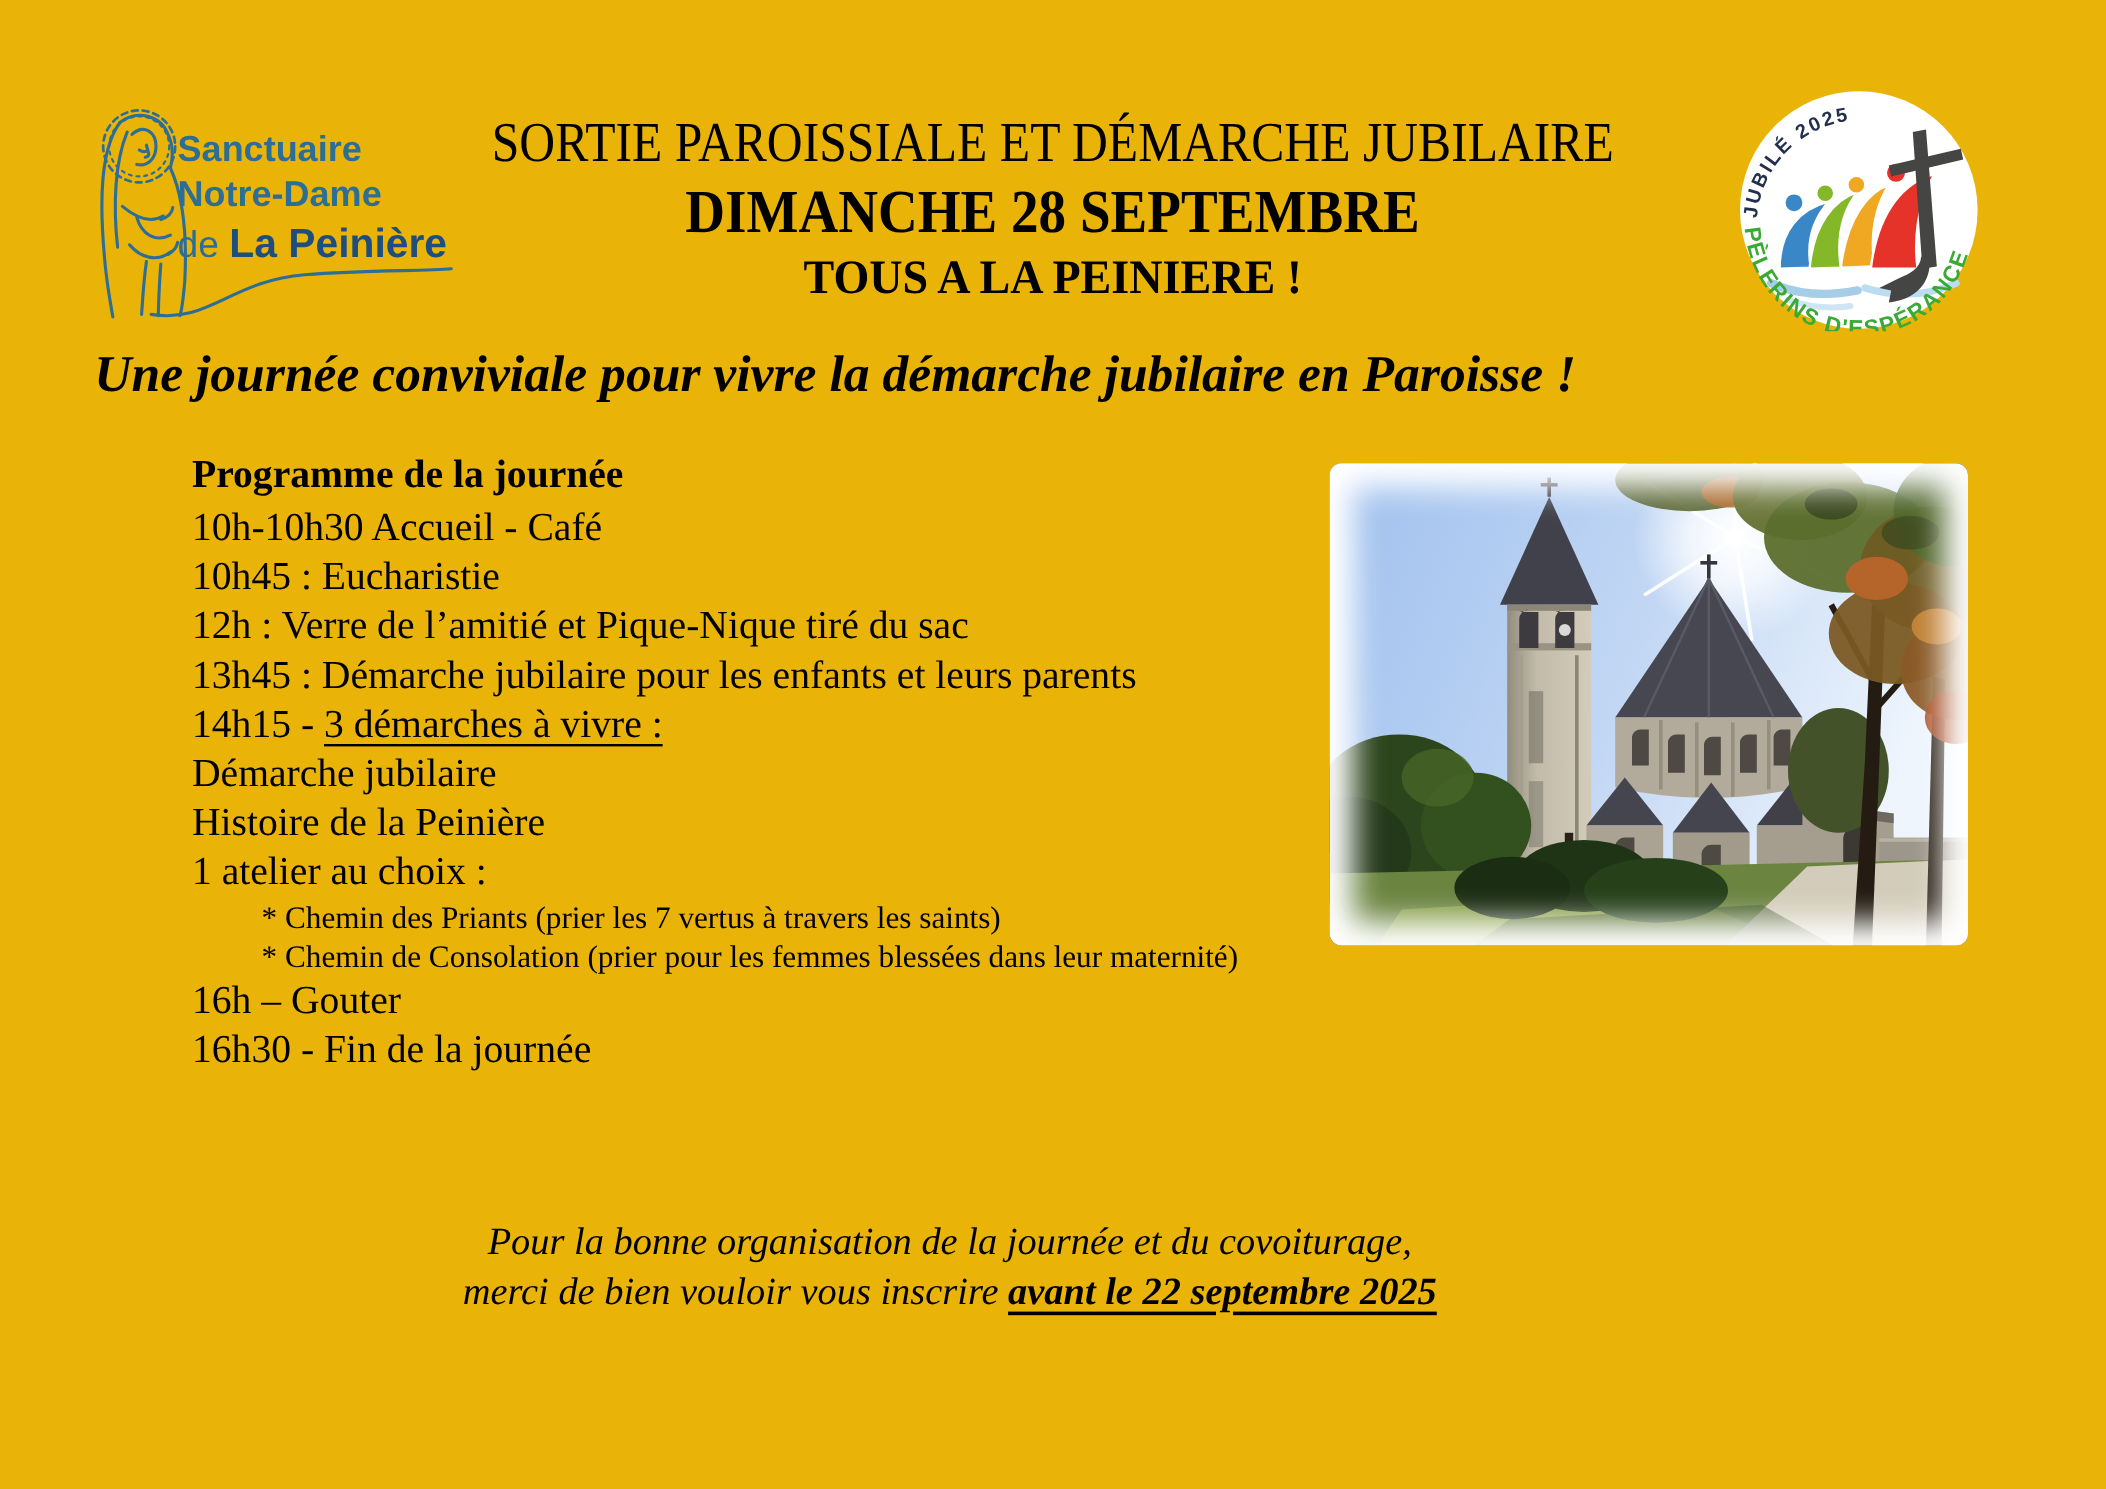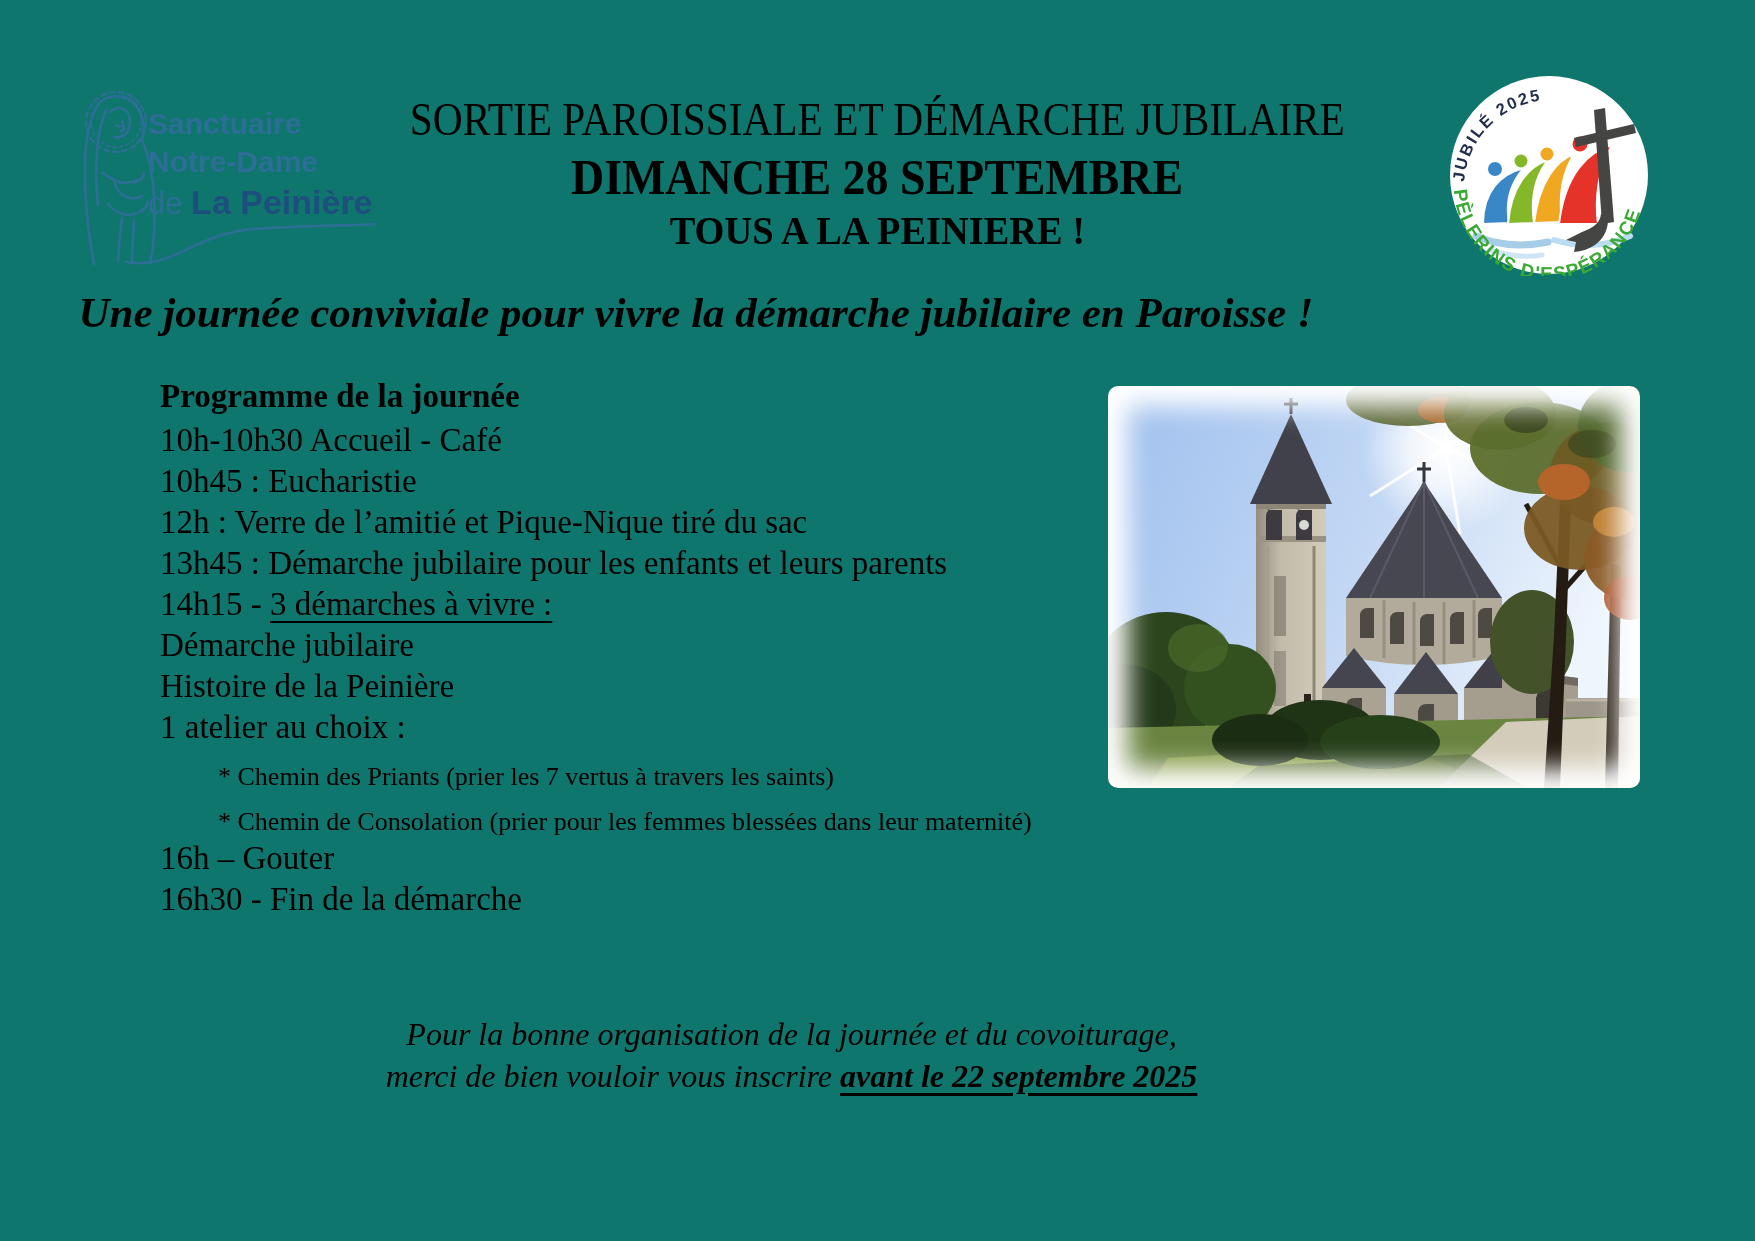--- a/index.html
+++ b/index.html
@@ -1,38 +1,38 @@
 <!DOCTYPE html>
 <html><head>
 <meta charset="utf-8">
 <style>
   html,body{margin:0;padding:0;background:#e8e8e8;}
   .page{
-    position:relative;width:1755px;height:1241px;background:#0f766e;overflow:hidden;
+    position:relative;width:1755px;height:1241px;background:#eab308;overflow:hidden;
     font-family:"Liberation Serif",serif;color:#000;margin:0 auto;text-decoration:underline;
   }
   
   .sanct-logo{position:absolute;left:64px;top:84px;width:330px;height:190px;}
   .title-line{position:absolute;left:0;width:1755px;text-align:center;white-space:nowrap;}
   .title-line>span{display:inline-block;}
   .t1{top:94px;font-size:47px;line-height:1.1;}
   .t1>span{transform:scaleX(.88);transform-origin:center;}
   .t2{top:149px;font-size:51px;font-weight:bold;line-height:1.1;}
   .t2>span{transform:scaleX(.90);transform-origin:center;}
   .t3{top:209px;font-size:40px;font-weight:bold;line-height:1.1;}
   .t3>span{transform:scaleX(.96);transform-origin:center;}
   .jub-logo{position:absolute;left:1438px;top:74px;width:222px;height:202px;}
   
   .intro{position:absolute;left:0;top:288px;width:1392px;text-align:center;
          font-size:43px;font-weight:bold;font-style:italic;white-space:nowrap;}
   
   .program{position:absolute;left:160px;top:376px;width:1000px;font-size:33px;line-height:41px;}
   .p-head{font-weight:bold;height:44px;}
   .p-item{height:41px;white-space:nowrap;}
-  .p-sub{height:33px;font-size:26px;line-height:33px;padding-left:58px;white-space:nowrap;margin-top:12px;}
+  .p-sub{height:33px;font-size:26px;line-height:33px;padding-left:58px;white-space:nowrap;}
   .u{text-decoration:underline;text-underline-offset:6px;text-decoration-thickness:2px;}
   
   .photo-wrap{position:absolute;left:1108px;top:386px;width:532px;height:402px;border-radius:10px;overflow:hidden;}
   .photo-wrap svg{display:block;}
   .photo-feather{position:absolute;inset:0;border-radius:10px;
                  box-shadow:inset 0 0 26px 20px #ffffff;pointer-events:none;}
   
   .footer{position:absolute;left:0;width:1583px;text-align:center;font-style:italic;
           font-size:32px;white-space:nowrap;}
   .f1{top:1016px;}
@@ -125,21 +125,21 @@
     <div class="p-item">10h45 : Eucharistie</div>
     <div class="p-item">12h : Verre de l’amitié et Pique-Nique tiré du sac</div>
     <div class="p-item">13h45 : Démarche jubilaire pour les enfants et leurs parents</div>
     <div class="p-item"><span>14h15 - </span><span class="u">3 démarches à vivre :</span></div>
     <div class="p-item">Démarche jubilaire</div>
     <div class="p-item">Histoire de la Peinière</div>
     <div class="p-item">1 atelier au choix :</div>
     <div class="p-sub">* Chemin des Priants (prier les 7 vertus à travers les saints)</div>
     <div class="p-sub">* Chemin de Consolation (prier pour les femmes blessées dans leur maternité)</div>
     <div class="p-item">16h – Gouter</div>
-    <div class="p-item">16h30 - Fin de la démarche</div>
+    <div class="p-item">16h30 - Fin de la journée</div>
   </div>
 
   <div class="photo-wrap">
     <svg width="532" height="402" viewBox="0 0 532 402">
       <defs>
         <linearGradient id="skyg" x1="0" y1="0" x2="1" y2="0.3">
           <stop offset="0" stop-color="#9fc0ee"></stop>
           <stop offset="0.55" stop-color="#c2d7f4"></stop>
           <stop offset="1" stop-color="#eef5fd"></stop>
         </linearGradient>

